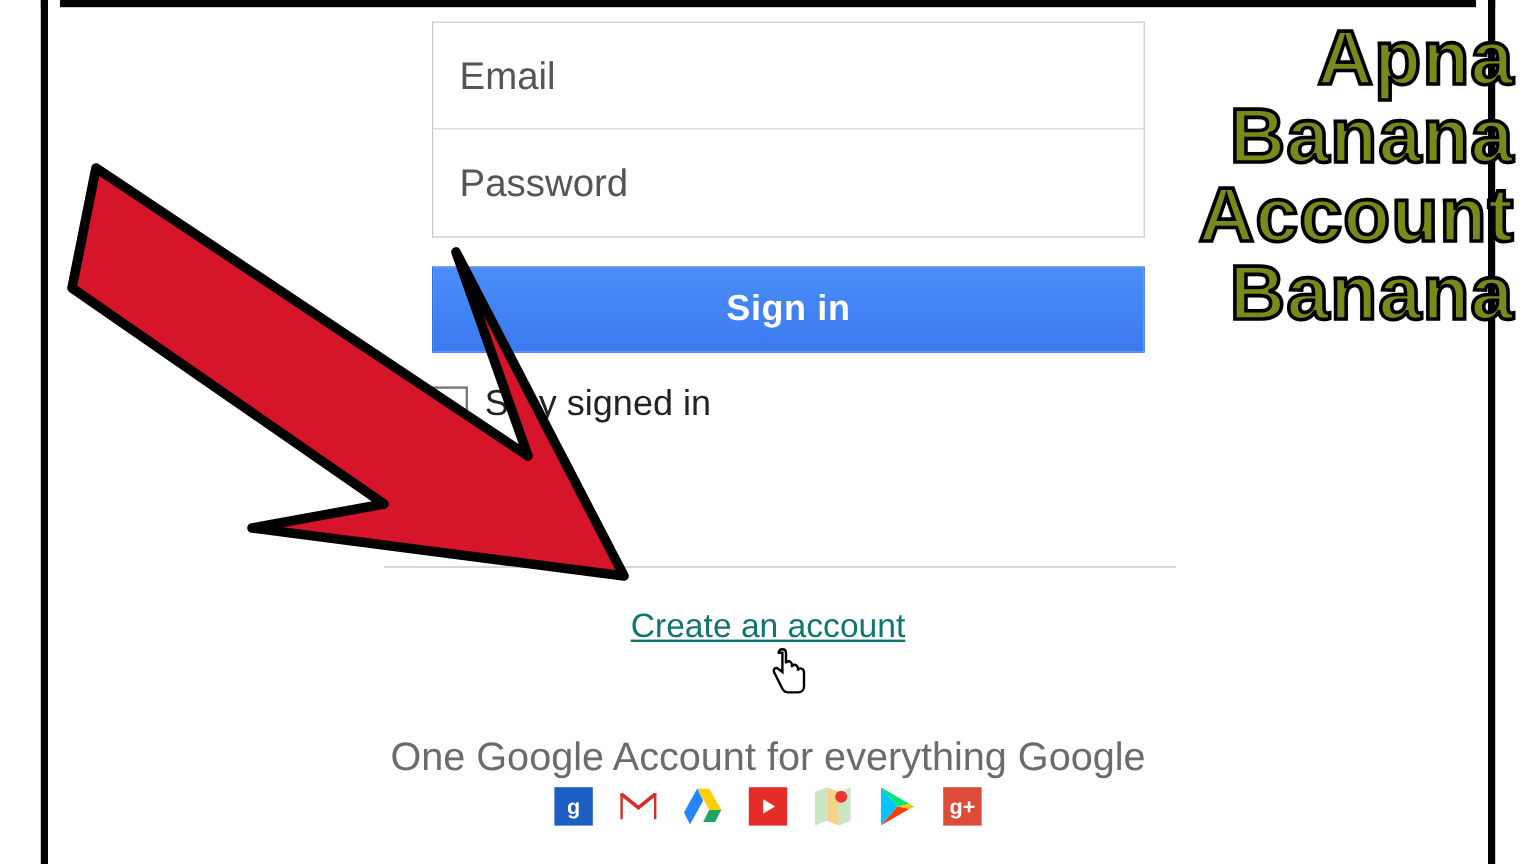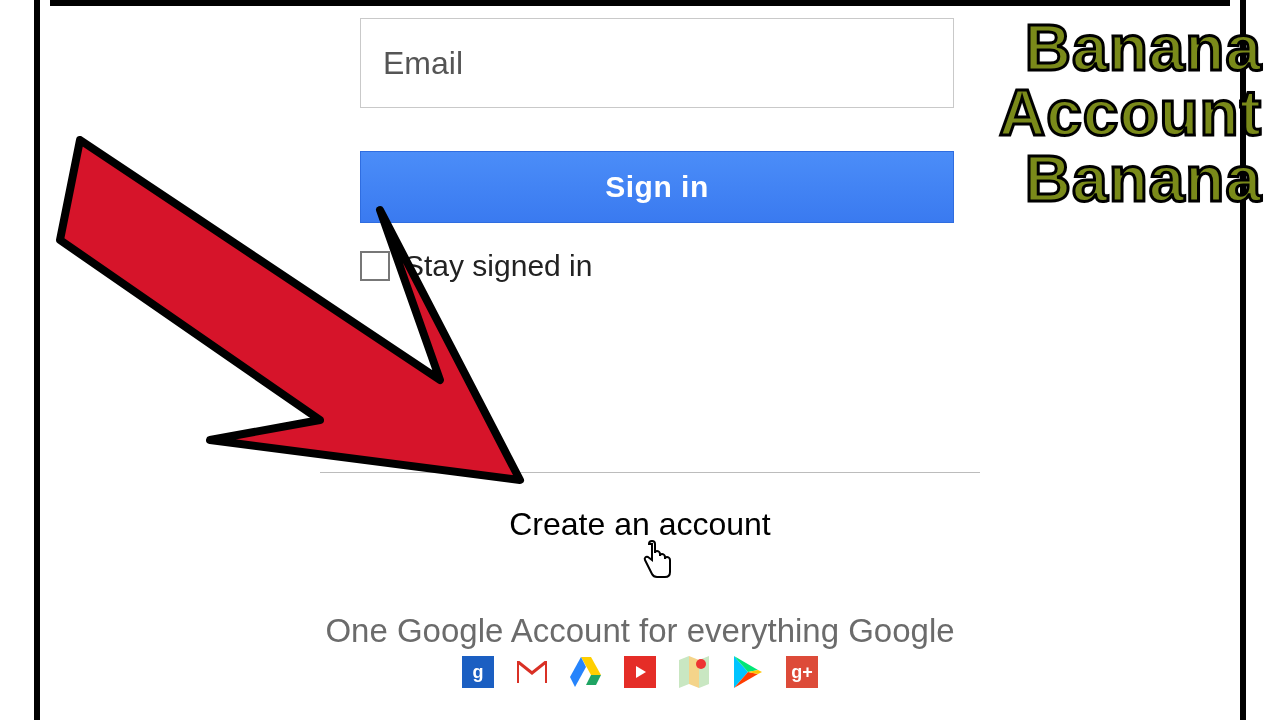--- a/index.html
+++ b/index.html
@@ -6,48 +6,51 @@
   .stage{position:relative;width:1280px;height:720px;background:#fff}
   
   .frame-left,.frame-right{position:absolute;top:0;width:10px;height:720px;background:#fff;border-left:6px solid #000;border-right:0}
   .frame-left{left:34px;border-left:6px solid #000}
   .frame-right{right:34px;border-right:6px solid #000;border-left:0}
   .frame-top{position:absolute;top:0;left:34px;right:34px;height:0;border-top:6px solid #000}
   
   .form{position:absolute;left:360px;top:18px;width:594px}
   .field{box-sizing:border-box;width:100%;height:90px;border:1px solid #c9c9c9;background:#fff;font-size:32px;color:#555;padding:18px 22px;display:flex;align-items:center}
   .field+.field{border-top:none}
-  .signin{box-sizing:border-box;width:100%;height:72px;margin-top:43px;background:linear-gradient(#4b8df8,#3a7af0);border:1px solid #2f6de0;color:#fff;font-size:30px;font-weight:bold;letter-spacing:.5px;display:flex;align-items:center;justify-content:center;cursor:pointer}
+  .signin{box-sizing:border-box;width:100%;height:72px;margin-top:24px;background:linear-gradient(#4b8df8,#3a7af0);border:1px solid #2f6de0;color:#fff;font-size:30px;font-weight:bold;letter-spacing:.5px;display:flex;align-items:center;justify-content:center;cursor:pointer}
   .row{display:flex;justify-content:space-between;align-items:center;margin-top:26px;font-size:30px}
   .stay{display:flex;align-items:center;gap:14px;color:#222}
   .cb{width:26px;height:26px;border:2px solid #777;background:#fff}
   .help{color:#2b6cd4;cursor:pointer}
   .divider{position:absolute;left:320px;right:300px;top:472px;height:0;border-top:1px solid #bcbcbc}
   .create{position:absolute;left:0;width:1280px;top:506px;text-align:center}
-  .create a{color:#000000;font-size:32px;cursor:pointer}
+  .create a{color:#0f766e;font-size:28px;text-decoration:underline;cursor:pointer}
   .cursor{position:absolute;left:640px;top:540px;pointer-events:none}
   .tagline{position:absolute;left:0;width:1280px;top:612px;text-align:center;color:#6b6b6b;font-size:33px}
   .icons{position:absolute;left:0;width:1280px;top:656px;display:flex;justify-content:center;gap:22px}
   .ic{width:32px;height:32px;display:flex;align-items:center;justify-content:center;font-size:18px;font-weight:bold;color:#fff}
   .overlay-title{position:absolute;right:18px;top:16px;text-align:right;font-family:Impact,'Arial Black',sans-serif;font-weight:900;line-height:1.02}
   .overlay-title span{display:block;font-size:64px;color:#7a8a1a;-webkit-text-stroke:3px #000;text-shadow:0 0 2px #000;letter-spacing:1px}
   
   .arrow{position:absolute;left:20px;top:120px;pointer-events:none}
 </style>
 </head>
 <body>
 
 <div class="stage">
   <div class="frame-top"></div>
   <div class="frame-left"></div>
   <div class="frame-right"></div>
 
   <div class="form">
     <div class="field">
       <span>Email</span>
+    </div>
+    <div class="field">
+      <span>Password</span>
     </div>
     <div class="signin">
       <span>Sign in</span>
     </div>
     <div class="row">
       <div class="stay">
         <span class="cb"></span>
         <span>Stay signed in</span>
       </div>
     </div>
@@ -103,17 +106,18 @@
         </svg>
     </span>
     <span class="ic" style="background:#dd4b39">g+</span>
   </div>
 
   <svg class="arrow" width="520" height="420" viewBox="0 0 520 420">
     <path d="M60 20 L420 260 L360 90 L500 360 L190 320 L300 300 L40 120 Z" fill="#d6142a" stroke="#000" stroke-width="8" stroke-linejoin="round"></path>
   </svg>
 
   <div class="overlay-title">
+    <span>Apna</span>
     <span>Banana</span>
     <span>Account</span>
     <span>Banana</span>
   </div>
 </div>
 
 </body></html>

